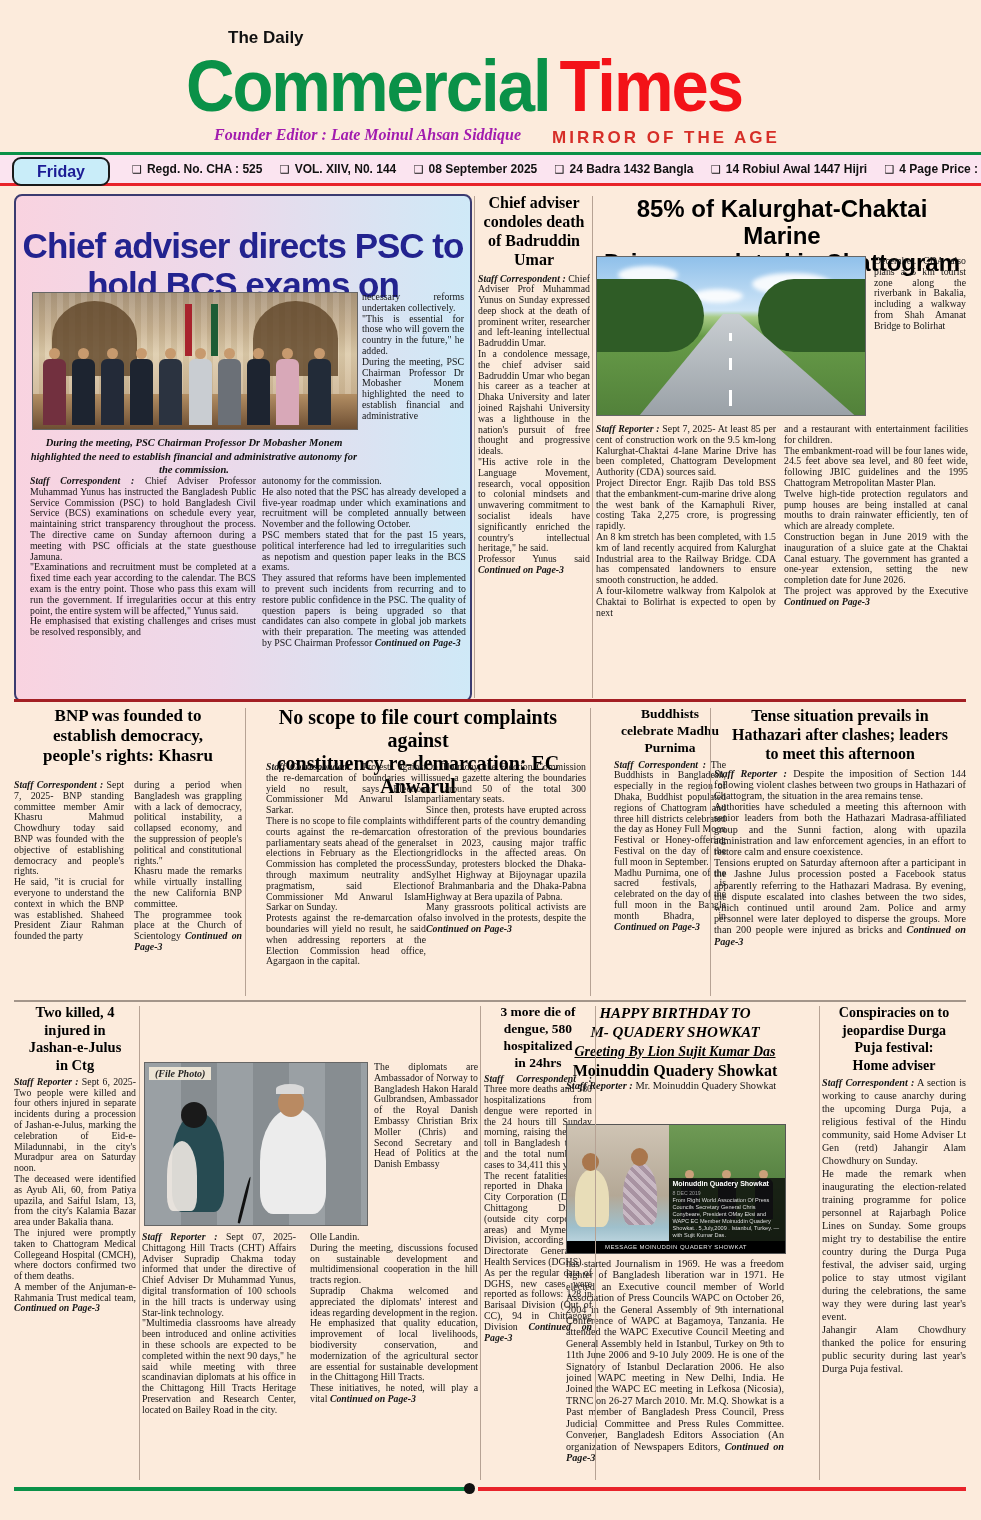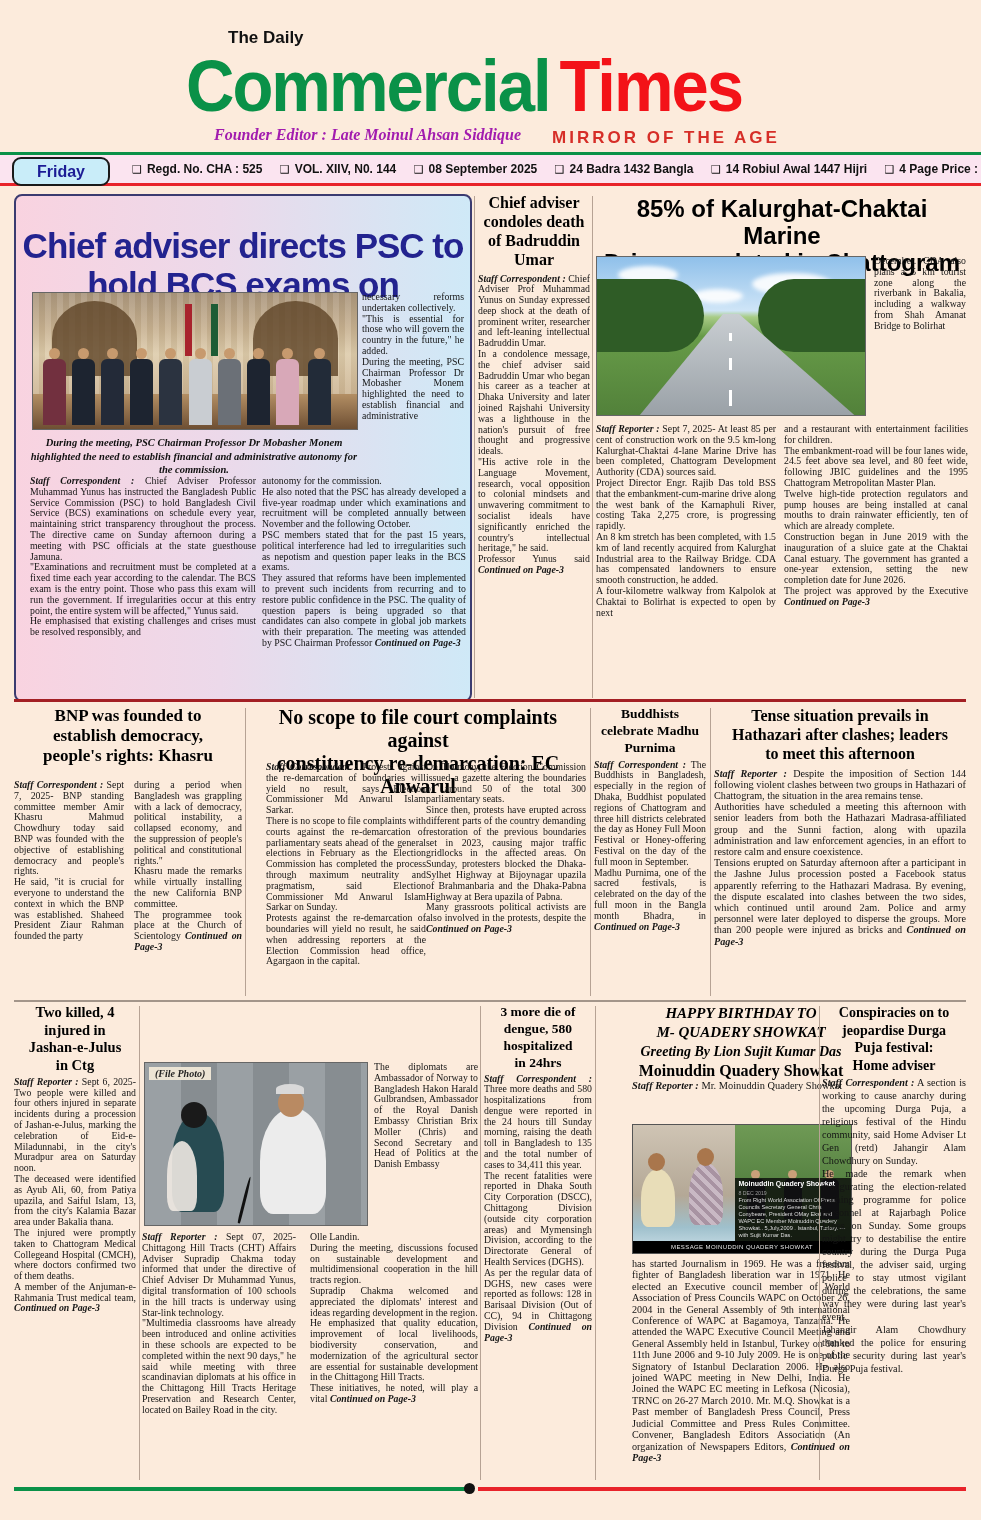--- a/index.html
+++ b/index.html
@@ -228,21 +228,21 @@
 Protests against the re-demarcation of boundaries will yield no result, he said when addressing reporters at the Election Commission head office, Agargaon in the capital.</span>
     </div>
     <div class="abs col" style="left:176px;top:56px;width:160px;height:234px;">
       <span class="jt">On Thursday, the Election Commission issued a gazette altering the boundaries of around 50 of the total 300 parliamentary seats.
 Since then, protests have erupted across different parts of the country demanding restoration of the previous boundaries set in 2023, causing major traffic gridlocks in the affected areas. On Sunday, protesters blocked the Dhaka-Sylhet Highway at Bijoynagar upazila of Brahmanbaria and the Dhaka-Pabna Highway at Bera upazila of Pabna.
 Many grassroots political activists are also involved in the protests, despite the</span>
       <span class="cont">Continued on Page-3</span>
     </div>
   </section>
 
-  <section class="abs" style="left:594px;top:706px;width:112px;height:292px;">
+  <section class="abs" style="left:614px;top:706px;width:112px;height:292px;">
     <h2 class="hl" style="font-size:13.5px;line-height:1.25;margin:0 0 3px 0;">Buddhists
 celebrate Madhu
 Purnima</h2>
     <div class="col" style="height:232px;">
       <span class="byline">Staff Correspondent :</span>
       <span class="jt">The Buddhists in Bangladesh, especially in the region of Dhaka, Buddhist populated regions of Chattogram and three hill districts celebrated the day as Honey Full Moon Festival or Honey-offering Festival on the day of the full moon in September.
 Madhu Purnima, one of the sacred festivals, is celebrated on the day of the full moon in the Bangla month Bhadra, in</span>
       <span class="cont">Continued on Page-3</span>
     </div>
   </section>
@@ -316,24 +316,24 @@
 in 24hrs</h2>
     <div class="col" style="height:404px;">
       <span class="byline">Staff Correspondent :</span>
       <span class="jt">Three more deaths and 580 hospitalizations from dengue were reported in the 24 hours till Sunday morning, raising the death toll in Bangladesh to 135 and the total number of cases to 34,411 this year.
 The recent fatalities were reported in Dhaka South City Corporation (DSCC), Chittagong Division (outside city corporation areas) and Mymensingh Division, according to the Directorate General of Health Services (DGHS).
 As per the regular data of DGHS, new cases were reported as follows: 128 in Barisaal Division (Out of CC), 94 in Chittagong Division</span>
       <span class="cont">Continued on Page-3</span>
     </div>
   </section>
 
-  <section class="abs" style="left:632px;top:1004px;width:218px;height:480px;">
+  <section class="abs" style="left:566px;top:1004px;width:218px;height:480px;">
     <h2 class="hl" style="font-size:15px;line-height:1.25;font-style:italic;margin:0;">HAPPY BIRTHDAY TO
 M- QUADERY SHOWKAT</h2>
-    <h3 class="hl" style="font-size:14px;line-height:1.25;font-style:italic;margin:1px 0 0 0;">Greeting By Lion Sujit Kumar Das</h3>
+    <h3 class="hl" style="font-size:14px;line-height:1.25;font-style:italic;margin:1px 0 0 0;text-decoration:underline;">Greeting By Lion Sujit Kumar Das</h3>
     <h3 class="hl" style="font-size:16px;line-height:1.2;margin:1px 0 0 0;">Moinuddin Quadery Showkat</h3>
     <div class="col" style="font-size:10.4px;line-height:12px;">
       <span class="byline">Staff Reporter :</span>
       <span>Mr. Moinuddin Quadery Showkat</span>
     </div>
     <div class="abs shk-photo">
       <div class="shk-left">
         <div class="blob" style="left:8%;top:34%;width:34px;height:58px;background:#e8ddb8;"></div>
         <div class="blob" style="left:15%;top:22%;width:17px;height:18px;background:#a9764c;border-radius:50%;"></div>
         <div class="blob" style="left:55%;top:30%;width:34px;height:62px;background:repeating-linear-gradient(45deg,#c9b9c4 0 4px,#a893a2 4px 8px);"></div>

